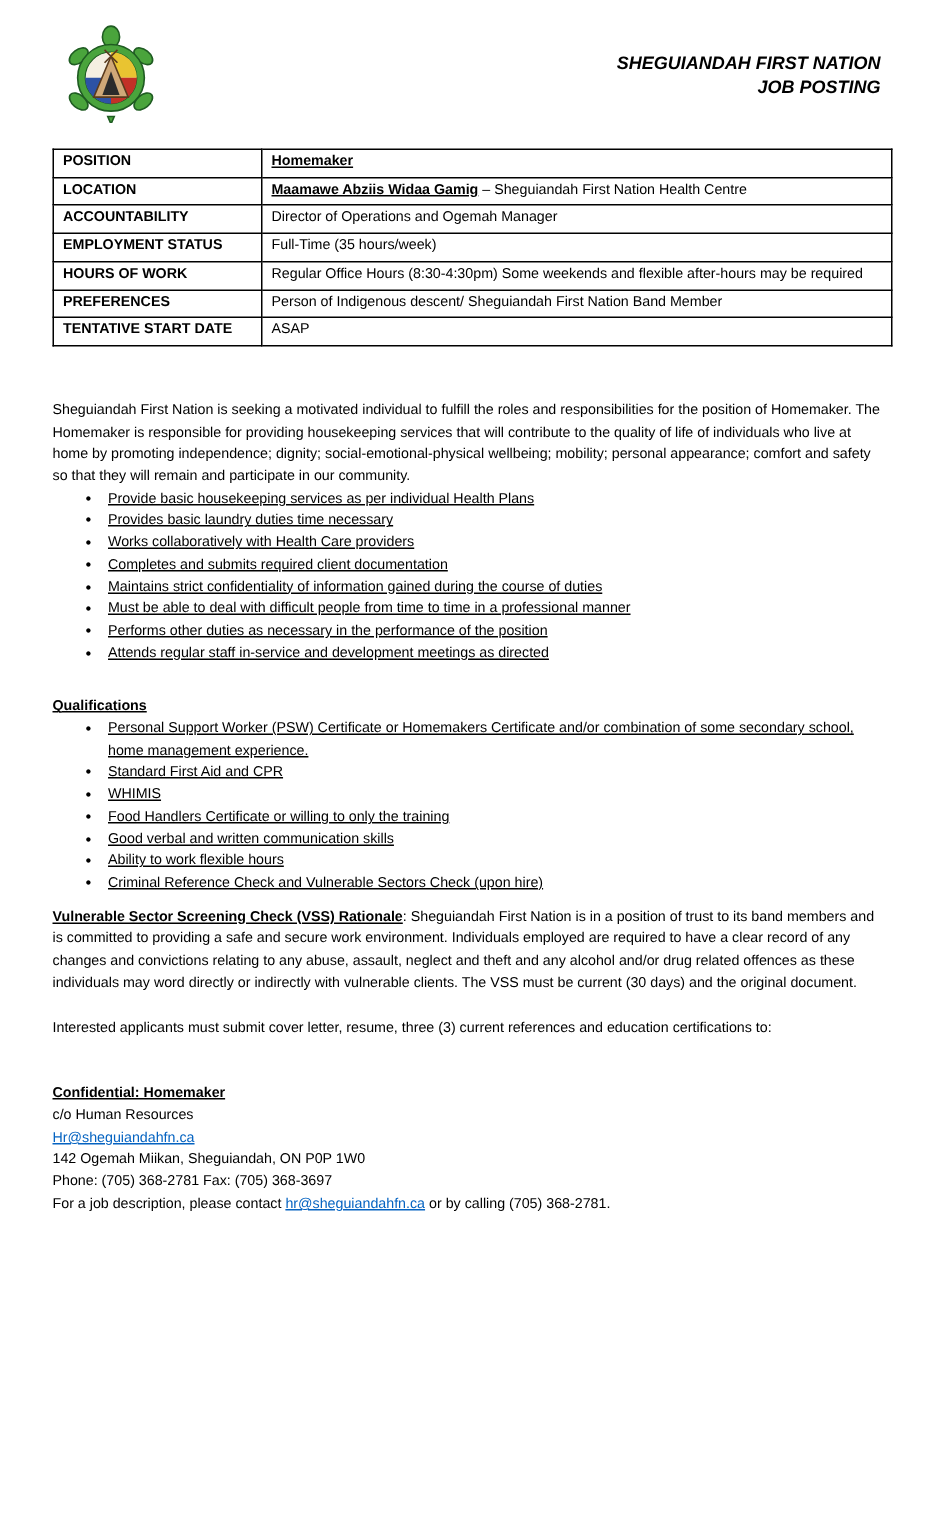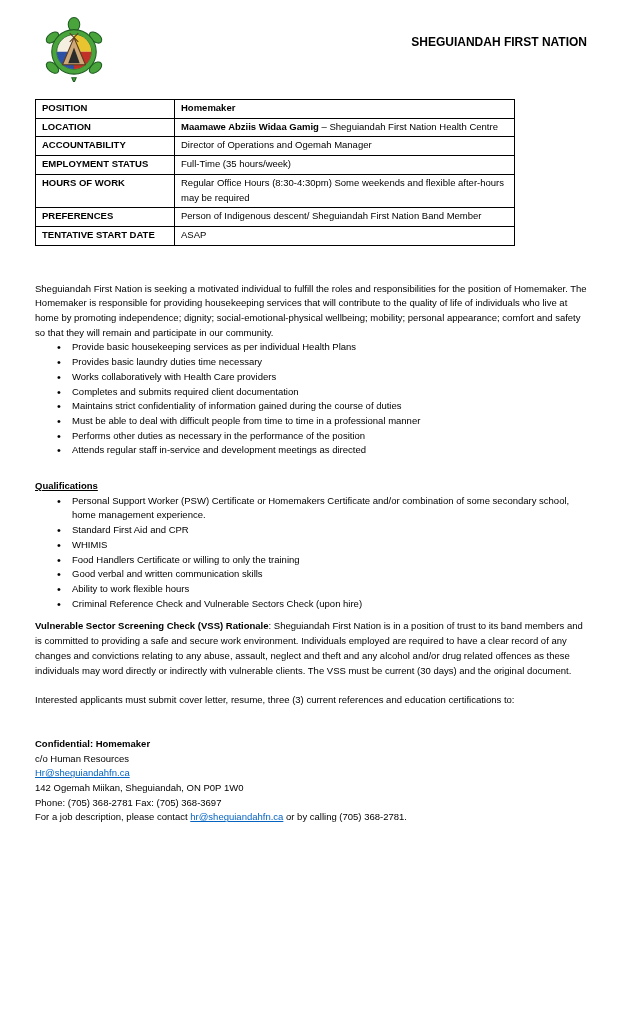--- a/index.html
+++ b/index.html
@@ -6,34 +6,34 @@
   html, body { background: #ffffff; }
   body {
     width: 622px; height: 1024px;
     font-family: "Liberation Sans", sans-serif;
     font-size: 9.5px; line-height: 14.7px; color: #000;
     overflow: hidden;
   }
   .page { padding: 16px 35px 0 35px; }
 
   
-  .header { display: flex; justify-content: space-between; align-items: flex-start; }
+  .header { display: flex; justify-content: space-between; align-items: flex-start; font-style: italic; }
   .logo { width: 74px; height: 66px; margin-left: 2px; }
   .titles { text-align: right; margin-top: 18px; font-weight: bold; font-size: 12px; line-height: 16px; }
 
   
-  table.job-table { border-collapse: collapse; width: 480px; margin-top: 17px; }
+  table.job-table { border-collapse: collapse; width: 560px; margin-top: 17px; }
   table.job-table td { border: 1px solid #000; padding: 1px 6px 2px 6px; vertical-align: top; }
   td.lbl { width: 139px; font-weight: bold; }
-  .b { font-weight: bold; }
+  .b { font-weight: bold; text-decoration: underline; }
 
   
   .intro { margin-top: 36px; }
   .section-heading { font-weight: bold; text-decoration: underline; margin-top: 21px; }
-  ul.bullets { list-style: none; padding-left: 20px; margin: 0; }
+  ul.bullets { list-style: none; padding-left: 20px; margin: 0; text-decoration: underline; }
   ul.bullets li { padding-left: 17px; position: relative; }
   ul.bullets li::before { content: "\2022"; position: absolute; left: 2px; font-size: 11px; }
   .vss { margin-top: 8px; }
   .apply-line { margin-top: 15px; }
   .contact-block { margin-top: 29px; }
   .footer-block { }
   a.email-link { color: var(--link-color, #0563C1); text-decoration: underline; cursor: pointer; }
 </style>
 </head>
 <body>
@@ -54,20 +54,21 @@
       <circle cx="50" cy="50" r="24" fill="#f5efe2" stroke="#1f5c22" stroke-width="1"></circle>
       <path d="M50 50 L50 26 A24 24 0 0 1 74 50 Z" fill="#e9c431"></path>
       <path d="M50 50 L74 50 A24 24 0 0 1 50 74 Z" fill="#c23127"></path>
       <path d="M50 50 L50 74 A24 24 0 0 1 26 50 Z" fill="#2d52a5"></path>
       <path d="M50 30 L66 68 L34 68 Z" fill="#cfa878" stroke="#5a3b1e" stroke-width="1.5"></path>
       <path d="M50 44 L58 66 L42 66 Z" fill="#2b2b2b"></path>
       <path d="M44 36 L56 24 M56 36 L44 24" stroke="#5a3b1e" stroke-width="1.5"></path>
     </svg>
     <div class="titles">
       <div>SHEGUIANDAH FIRST NATION</div>
+      <div>JOB POSTING</div>
     </div>
   </div>
 
   <table class="job-table">
     <tbody>
       <tr>
         <td class="lbl">POSITION</td>
         <td><span class="b">Homemaker</span><span></span></td>
       </tr>
       <tr>

